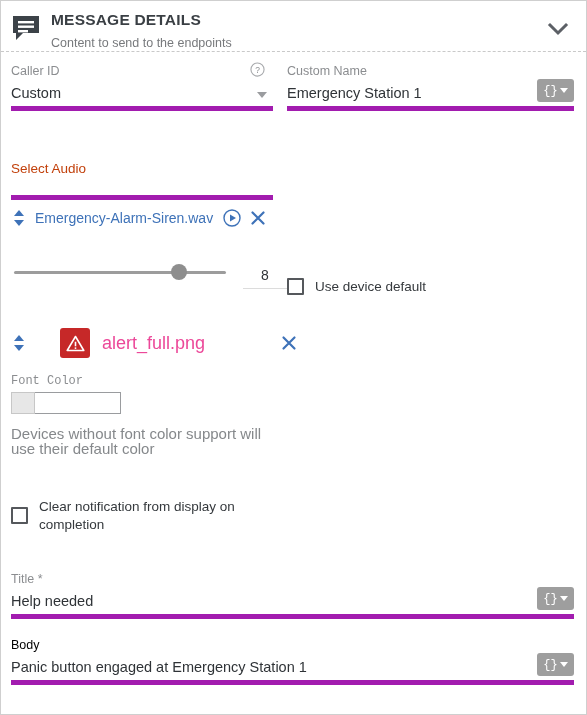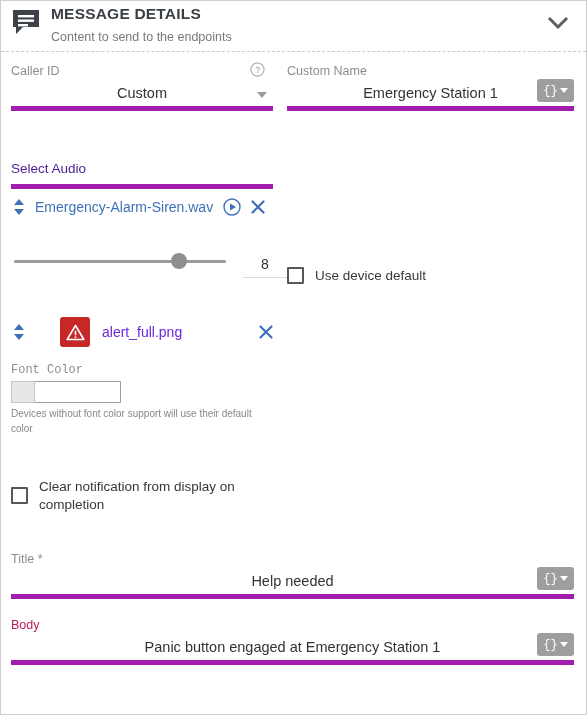--- a/index.html
+++ b/index.html
@@ -18,21 +18,21 @@
     box-sizing: border-box;
     border: 1px solid #cfcfcf;
     background: #ffffff;
     overflow: hidden;
   }
 
   
   .panel-header {
     display: flex;
     align-items: flex-start;
-    padding: 4px 14px 8px 10px;
+    padding: 10px 14px 8px 10px;
     height: 50px;
     box-sizing: border-box;
   }
   .bubble-icon {
     flex: 0 0 auto;
     width: 30px;
     height: 28px;
     margin-top: 3px;
     margin-right: 10px;
   }
@@ -96,41 +96,40 @@
     font-size: 12.5px;
     color: #8b8d90;
     line-height: 15px;
     white-space: nowrap;
   }
   .field-label.req::after {
     content: " *";
     color: #8b8d90;
   }
   .field-label.focused {
-    color: #be185d;
+    color: #000000;
   }
   .field-value {
     font-size: 14.5px;
     color: #2f3337;
     line-height: 22px;
     padding-top: 3px;
     padding-bottom: 2px;
     white-space: nowrap;
     overflow: hidden;
     text-overflow: ellipsis;
-    text-align: center;
   }
   .field-underline {
     border-bottom: 5px solid #a21caf;
   }
   .placeholder-label {
     font-size: 13.5px;
-    color: #4c1d95;
+    color: #c2410c;
     line-height: 20px;
-    padding-bottom: 5px;
+    padding-bottom: 16px;
   }
 
   
   .help-icon {
     position: absolute;
     right: 8px;
     top: 10px;
     width: 15px;
     height: 15px;
     cursor: pointer;
@@ -190,22 +189,22 @@
     margin-right: 8px;
     cursor: pointer;
   }
   .file-name-link {
     font-size: 14px;
     color: #3e72b8;
     line-height: 18px;
     cursor: pointer;
   }
   .file-name-plain {
-    font-size: 14px;
-    color: #6d28d9;
+    font-size: 18px;
+    color: #ec4899;
     line-height: 18px;
   }
   .icon-btn {
     flex: 0 0 auto;
     cursor: pointer;
     display: flex;
     align-items: center;
     justify-content: center;
   }
   .play-btn { width: 18px; height: 18px; margin-left: 10px; }
@@ -309,24 +308,24 @@
   }
   .color-input {
     width: 86px;
     border: 1px solid #9a9c9f;
     border-left: none;
     background: #ffffff;
     box-sizing: border-box;
     cursor: text;
   }
   .fontcolor-help {
-    font-size: 10px;
+    font-size: 15px;
     color: #85888b;
     line-height: 15px;
-    margin-top: 3px;
+    margin-top: 12px;
     max-width: 262px;
   }
 
   .bottom-field { padding-left: 10px; padding-right: 12px; }
 </style>
 </head>
 <body>
 
 <div class="panel">
 

